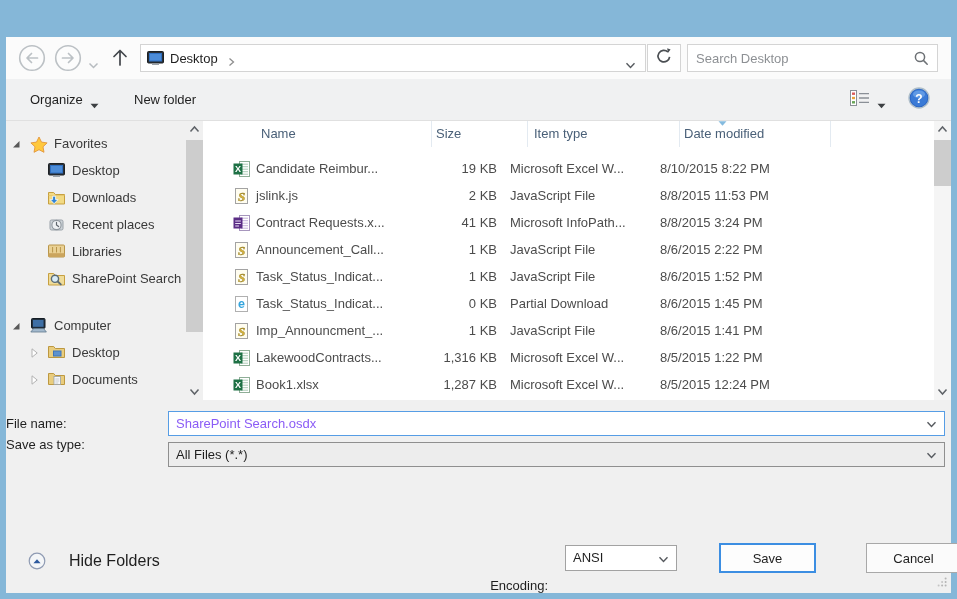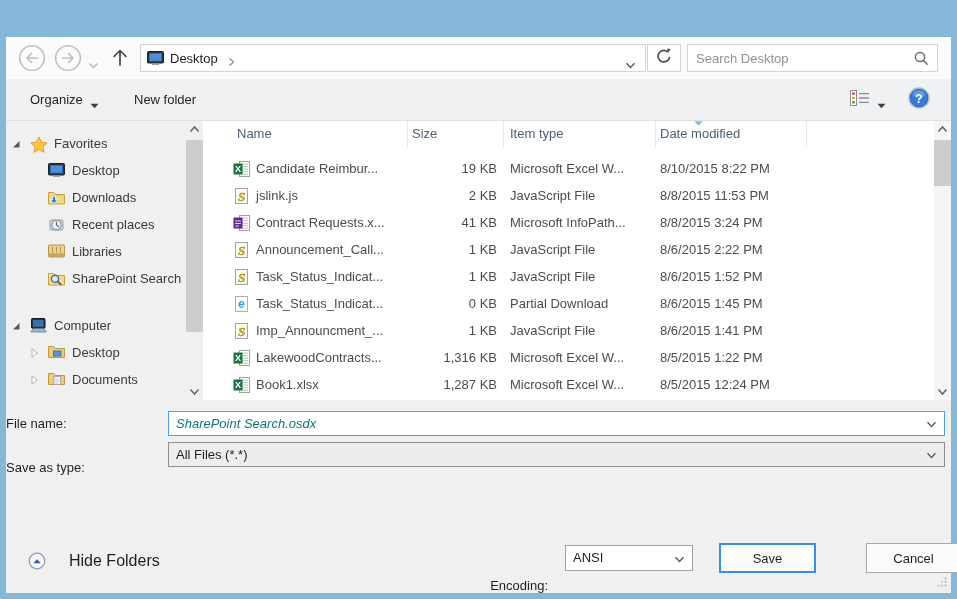--- a/index.html
+++ b/index.html
@@ -42,50 +42,50 @@
   .vscroll .arr{position:absolute;left:0;width:17px;height:17px;display:flex;align-items:center;justify-content:center;}
   .vscroll .arr.up{top:0;} .vscroll .arr.dn{bottom:0;}
   .vscroll .thumb{position:absolute;left:0;width:17px;background:#cdcdcd;}
   .side-scroll{left:180px;top:84px;height:279px;}
   .side-scroll .thumb{top:19px;height:192px;}
   .list-scroll{right:0;top:84px;height:279px;background:#f5f5f5;}
   .list-scroll .thumb{top:19px;height:46px;}
 
   .filepane{position:absolute;left:197px;right:0;top:84px;height:279px;background:#fff;overflow:hidden;}
   .fheader,.frow{display:grid;grid-template-columns:205px 96px 152px 151px 1fr;}
-  .fheader{height:26px;line-height:26px;font-size:13px;color:#4a6078;}
+  .fheader{height:26px;line-height:26px;font-size:13px;color:#4a6078;margin-left:24px;}
   .fh{box-sizing:border-box;border-right:1px solid #e3eaf1;position:relative;overflow:hidden;white-space:nowrap;}
   .fh.c-name{padding-left:34px;}
   .fh.c-size{padding-left:4px;}
   .fh.c-type{padding-left:6px;}
   .fh.c-date{padding-left:4px;}
   .fh.c-rest{border-right:none;}
   .sort-ind{position:absolute;left:38px;top:0;width:9px;height:5px;line-height:0;}
   .rows{margin-top:8px;}
   .frow{height:27px;line-height:27px;font-size:13px;color:#4c4c4c;cursor:default;}
   .fcell{overflow:hidden;white-space:nowrap;}
   .fcell.c-name{display:flex;align-items:center;padding-left:30px;box-sizing:border-box;}
   .ficon{width:17px;height:16px;flex:none;margin-right:6px;line-height:0;}
   .fcell.c-size{text-align:right;padding-right:7px;}
   .fcell.c-type{padding-left:6px;}
   .fcell.c-date{padding-left:4px;}
 
   
   .flabel{position:absolute;left:0;width:157px;font-size:13px;color:#1f1f1f;height:25px;line-height:25px;}
   .combo{position:absolute;left:162px;right:6px;height:25px;box-sizing:border-box;background:#fff;}
   .fn-label{top:374px;} .fn-combo{top:374px;border:1px solid #569de5;}
-  .fn-combo input{position:absolute;left:0;top:0;right:22px;bottom:0;border:none;outline:none;font-family:"Liberation Sans",sans-serif;font-size:13px;color:#0f766e;padding:0 0 0 7px;background:transparent;font-style:italic;}
-  .st-label{top:418px;} .st-combo{top:405px;border:1px solid #8f8f8f;background:#ededed;font-size:13px;color:#1f1f1f;line-height:23px;padding-left:7px;}
+  .fn-combo input{position:absolute;left:0;top:0;right:22px;bottom:0;border:none;outline:none;font-family:"Liberation Sans",sans-serif;font-size:13px;color:#8b5cf6;padding:0 0 0 7px;background:transparent;}
+  .st-label{top:395px;} .st-combo{top:405px;border:1px solid #8f8f8f;background:#ededed;font-size:13px;color:#1f1f1f;line-height:23px;padding-left:7px;}
   .combo .chev{position:absolute;right:7px;top:9px;width:11px;height:7px;line-height:0;}
 
   
   .hide-folders{position:absolute;left:22px;top:514px;height:20px;display:flex;align-items:center;font-size:16px;color:#1f1f1f;cursor:default;gap:17px;}
   .hide-folders .hf-icon{width:18px;height:18px;margin-right:6px;line-height:0;}
   .enc-label{position:absolute;left:432px;width:110px;top:511px;text-align:right;font-size:13px;color:#1f1f1f;line-height:20px;margin-top:28px;}
-  .enc-combo{position:absolute;left:559px;top:508px;width:128px;height:26px;box-sizing:border-box;background:#fff;border:1px solid #a2a2a2;font-size:13px;color:#1f1f1f;line-height:24px;padding-left:7px;}
+  .enc-combo{position:absolute;left:559px;top:508px;width:112px;height:26px;box-sizing:border-box;background:#fff;border:1px solid #a2a2a2;font-size:13px;color:#1f1f1f;line-height:24px;padding-left:7px;}
   .enc-combo .chev{position:absolute;right:7px;top:10px;width:11px;height:7px;line-height:0;}
   .btn{position:absolute;top:506px;height:30px;box-sizing:border-box;display:flex;align-items:center;justify-content:center;font-size:13px;color:#1f1f1f;background:#fbfbfb;cursor:default;}
   .btn-save{left:713px;width:97px;border:2px solid #3c8ee2;background:#fdfdfd;}
   .btn-cancel{left:860px;width:95px;border:1px solid #a8a8a8;}
   .grip{position:absolute;right:4px;bottom:6px;width:10px;height:10px;line-height:0;}
 </style>
 </head>
 <body>
 
 <div class="window">

